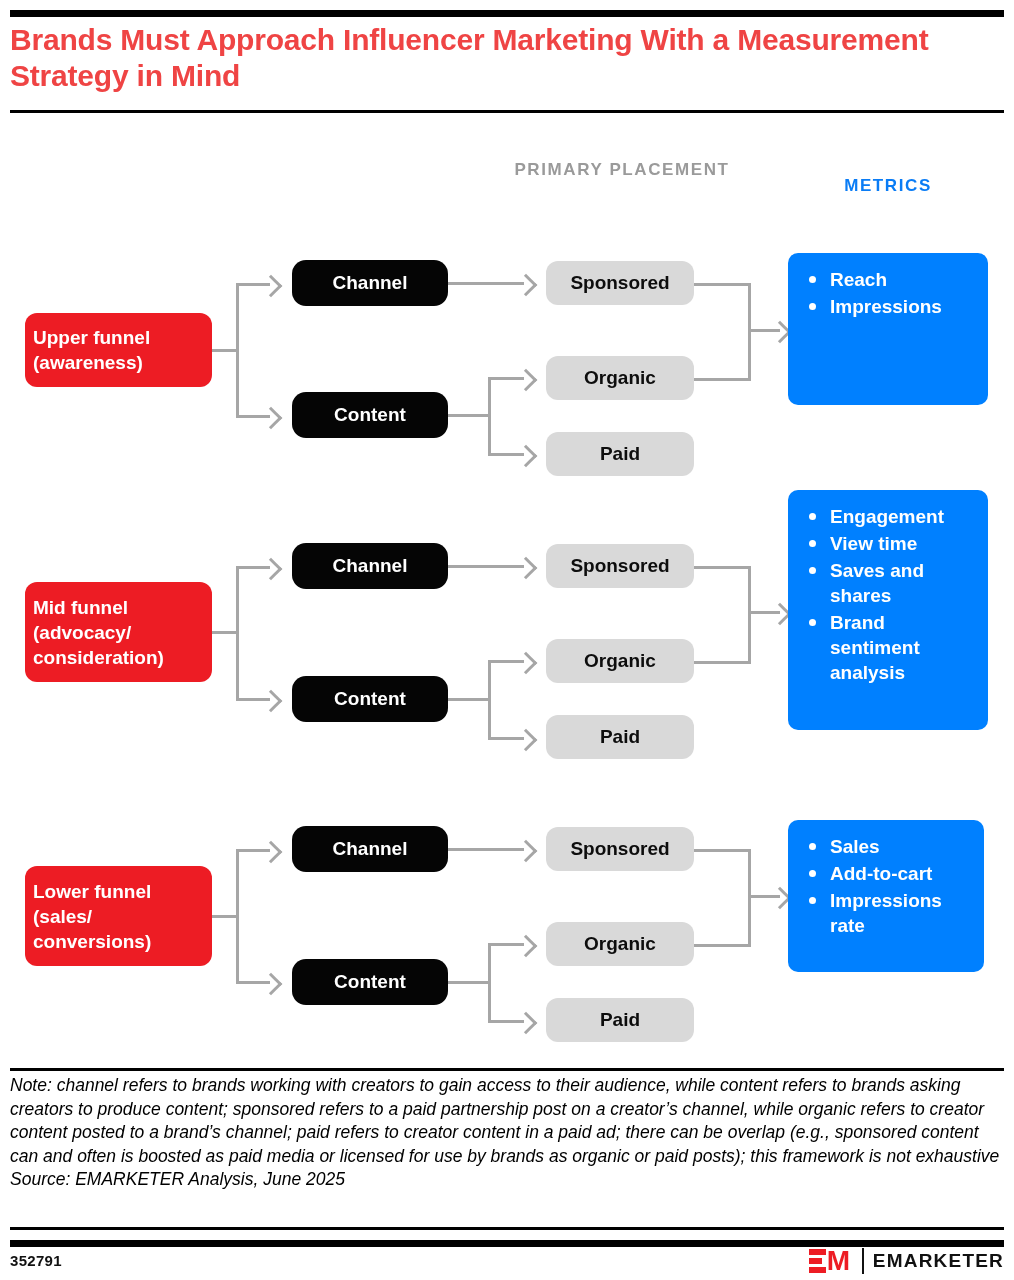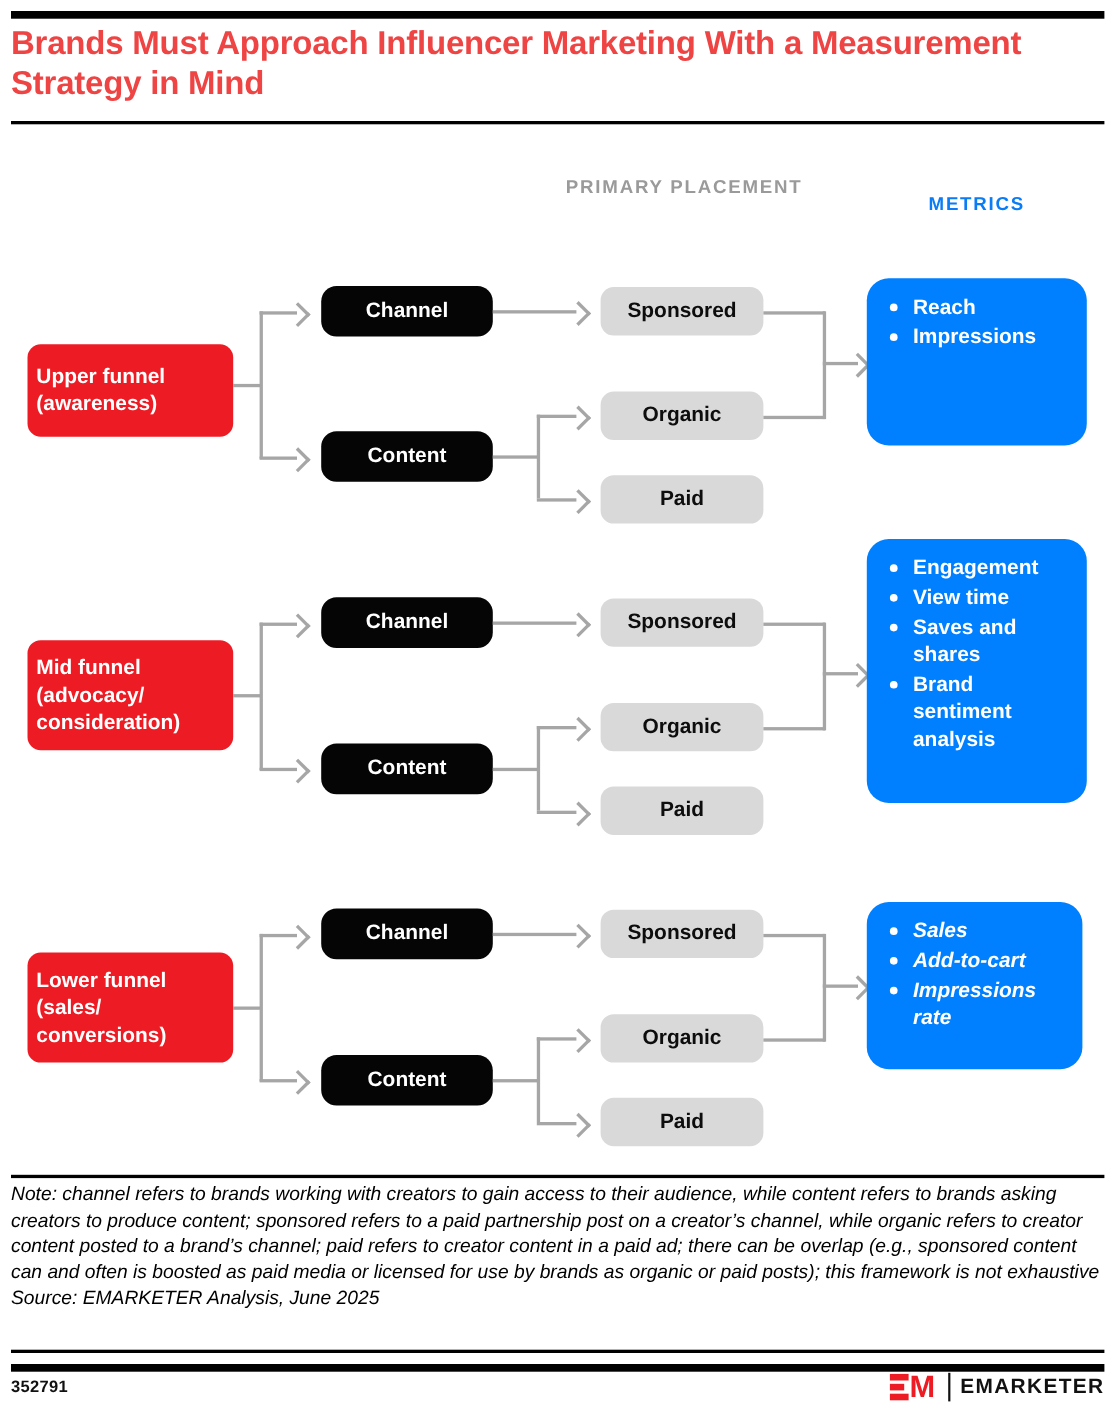--- a/index.html
+++ b/index.html
@@ -34,21 +34,21 @@
   .node{position:absolute;display:flex;align-items:center;justify-content:center;
         text-align:left;font-weight:700;box-sizing:border-box;}
   .node-objective{background:#ED1C24;color:#fff;border-radius:12px;
                   font-size:19px;line-height:25px;padding:6px 8px;}
   .node-type{background:#050505;color:#fff;border-radius:14px;
              font-size:19px;line-height:24px;}
   .node-placement{background:#D9D9D9;color:#0d0d0d;border-radius:12px;
                   font-size:19px;line-height:24px;}
 
   
-  .metrics{position:absolute;background:#0080FF;border-radius:20px;
+  .metrics{position:absolute;background:#0080FF;border-radius:10px;
            box-sizing:border-box;padding:14px 12px 14px 16px;}
   .metrics ul{margin:0;padding:0;list-style:none;}
   .metrics li{position:relative;color:#fff;font-weight:700;
               font-size:19px;line-height:25px;padding-left:26px;margin:0 0 2px 0;}
   .metrics li .dot{position:absolute;left:5px;top:9px;width:7px;height:7px;
                    border-radius:50%;background:#fff;}
 
   
   .cline{position:absolute;background:#A6A6A6;}
   .ch{height:3px;}
@@ -81,21 +81,21 @@
 
 <div class="page">
 
   <div class="rule rule-top"></div>
   <div class="title">Brands Must Approach Influencer Marketing With a Measurement Strategy in Mind</div>
   <div class="rule rule-title"></div>
 
   <div class="colhead ch-placement">PRIMARY PLACEMENT</div>
   <div class="colhead ch-metrics">METRICS</div>
 
-  <div class="node node-objective" style="left:25px;top:313px;width:187px;height:84px;">Upper funnel (awareness)</div>
+  <div class="node node-objective" style="left:25px;top:313px;width:187px;height:74px;">Upper funnel (awareness)</div>
 
   <div class="cline ch" style="left:212px;top:349px;width:26px;"></div>
   <div class="cline cv" style="left:236px;top:283px;height:134px;"></div>
   <div class="cline ch" style="left:236px;top:283px;width:34px;"></div>
   <div class="arrow" style="left:263px;top:278px;"></div>
   <div class="cline ch" style="left:236px;top:415px;width:34px;"></div>
   <div class="arrow" style="left:263px;top:410px;"></div>
 
   <div class="node node-type" style="left:292px;top:260px;width:156px;height:46px;">Channel</div>
   <div class="node node-type" style="left:292px;top:392px;width:156px;height:46px;">Content</div>
@@ -193,21 +193,21 @@
   <div class="node node-placement" style="left:546px;top:827px;width:148px;height:44px;">Sponsored</div>
   <div class="node node-placement" style="left:546px;top:922px;width:148px;height:44px;">Organic</div>
   <div class="node node-placement" style="left:546px;top:998px;width:148px;height:44px;">Paid</div>
 
   <div class="cline ch" style="left:694px;top:849px;width:56px;"></div>
   <div class="cline ch" style="left:694px;top:944px;width:56px;"></div>
   <div class="cline cv" style="left:748px;top:849px;height:98px;"></div>
   <div class="cline ch" style="left:748px;top:895px;width:32px;"></div>
   <div class="arrow" style="left:772px;top:890px;"></div>
 
-  <div class="metrics" style="left:788px;top:820px;width:196px;height:152px;font-style:italic;">
+  <div class="metrics" style="left:788px;top:820px;width:196px;height:152px;">
     <ul>
       <li><span class="dot"></span><span>Sales</span></li>
       <li><span class="dot"></span><span>Add-to-cart</span></li>
       <li><span class="dot"></span><span>Impressions rate</span></li>
     </ul>
   </div>
 
   <div class="rule rule-note"></div>
   <div class="note">
     <p>Note: channel refers to brands working with creators to gain access to their audience, while content refers to brands asking creators to produce content; sponsored refers to a paid partnership post on a creator’s channel, while organic refers to creator content posted to a brand’s channel; paid refers to creator content in a paid ad; there can be overlap (e.g., sponsored content can and often is boosted as paid media or licensed for use by brands as organic or paid posts); this framework is not exhaustive</p>

